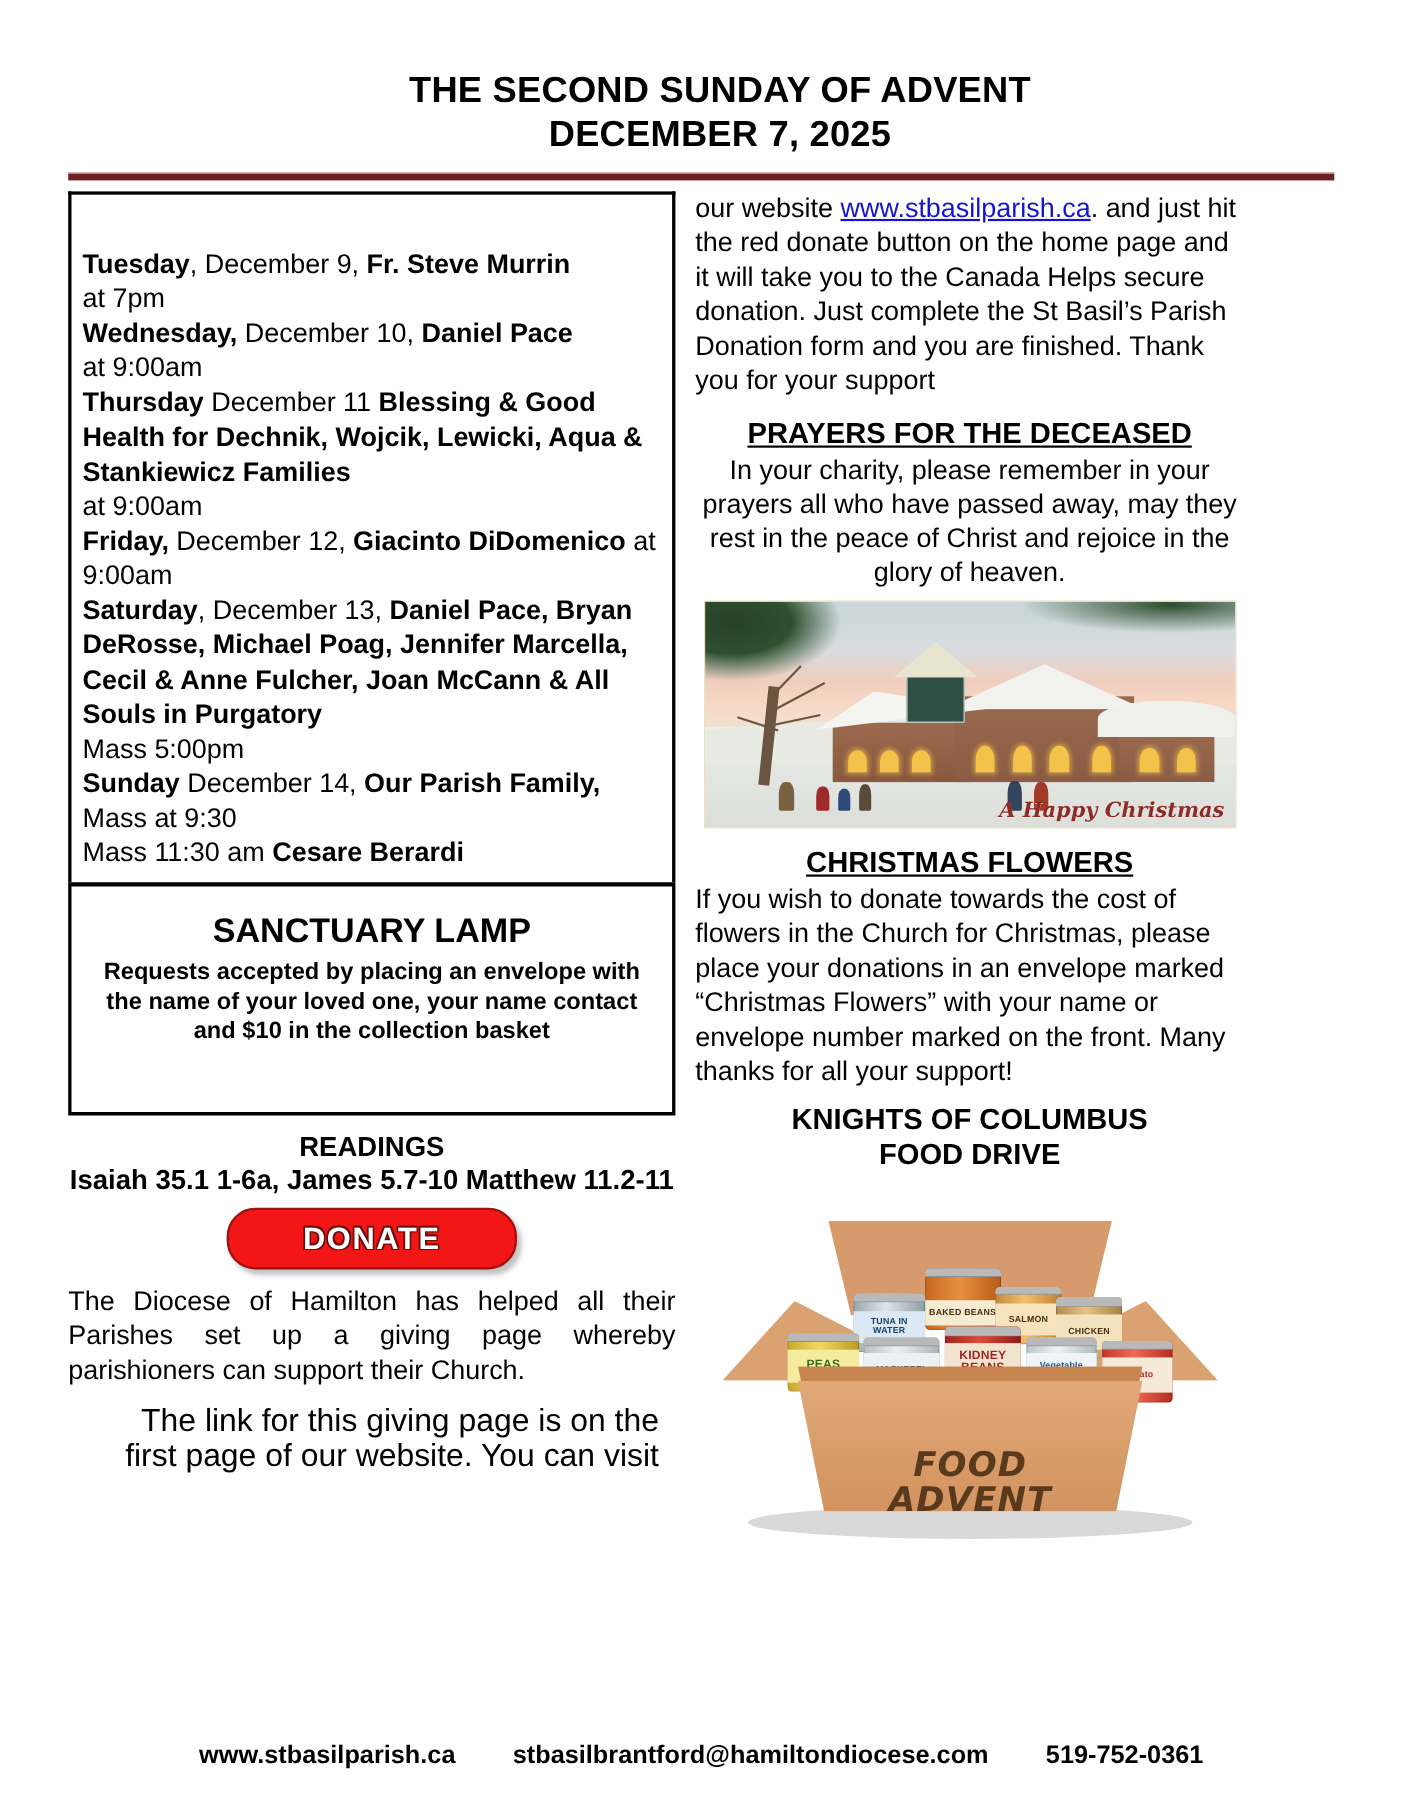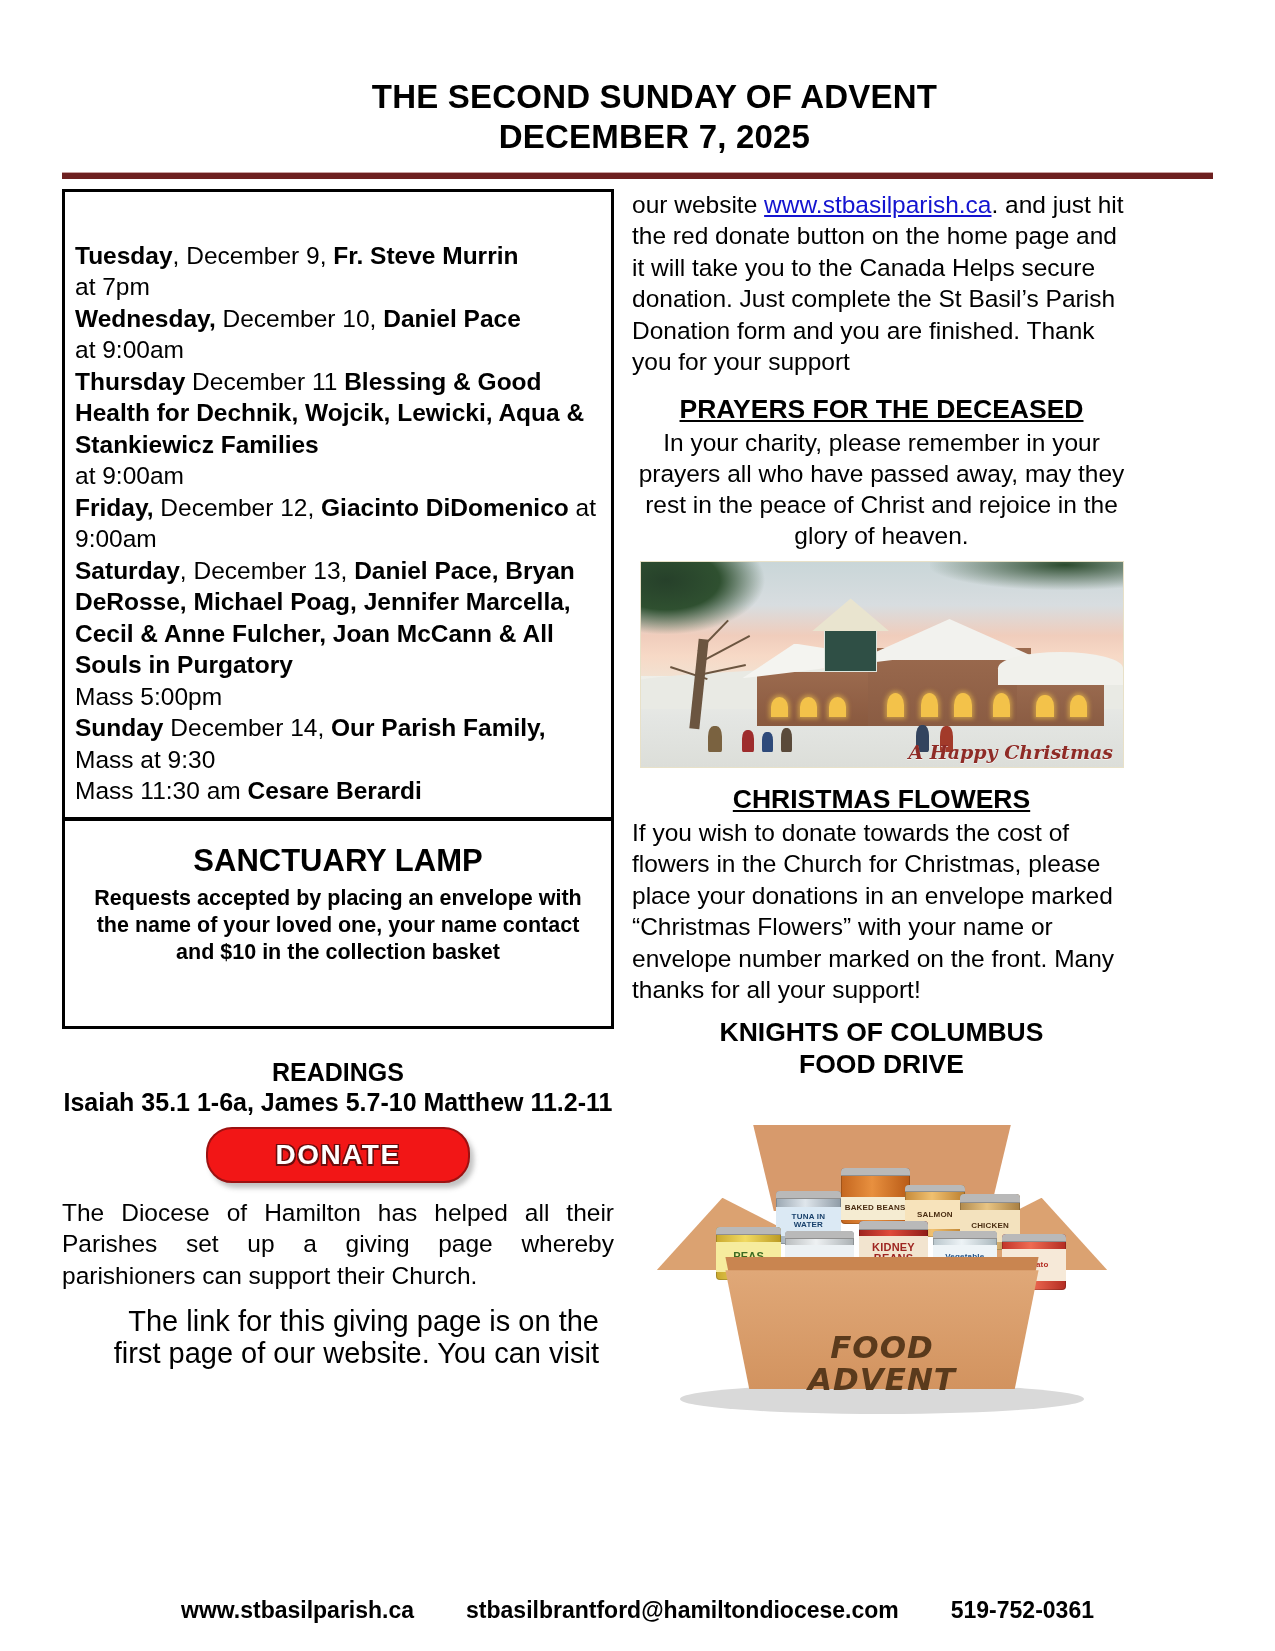--- a/index.html
+++ b/index.html
@@ -7,21 +7,21 @@
     width:1275px;height:1651px;
     background:#fff;
     font-family:"Liberation Sans",sans-serif;
     color:#000;
     position:relative;
     overflow:hidden;
   }
   .page{position:relative;width:1275px;height:1651px;box-sizing:border-box;}
 
   
-  .header{padding:62px 60px 0 94px;text-align:center;margin-top:15px;}
+  .header{padding:62px 60px 0 94px;text-align:center;}
   .header h1{
     margin:0;font-size:33px;font-weight:bold;line-height:1.22;
     letter-spacing:0.2px;
   }
   .rule-wrap{padding:0 62px;margin-top:14px;}
   .rule{height:6px;background:#6d2020;border-top:1px solid #c9a2a2;}
 
   
   .columns{display:flex;padding:0 62px;margin-top:10px;align-items:flex-start;}
   .col-left{width:552px;flex:0 0 552px;}
@@ -36,21 +36,21 @@
   .mass-line b{font-weight:bold;}
 
   .lamp-title{
     text-align:center;font-size:31px;font-weight:bold;margin:0 0 6px 0;
   }
   .lamp-body{
     text-align:center;font-size:21.5px;font-weight:bold;line-height:27px;margin:0;
   }
 
   
-  .readings{margin-top:28px;text-align:center;}
+  .readings{margin-top:14px;text-align:center;}
   .readings-title{font-size:25px;font-weight:bold;line-height:30px;}
   .readings-ref{font-size:25px;font-weight:bold;line-height:30px;}
 
   
   .donate-wrap{display:flex;justify-content:center;margin-top:10px;}
   .donate-btn{
     position:relative;
     width:260px;height:52px;
     border-radius:26px;
     background:#f21616;

